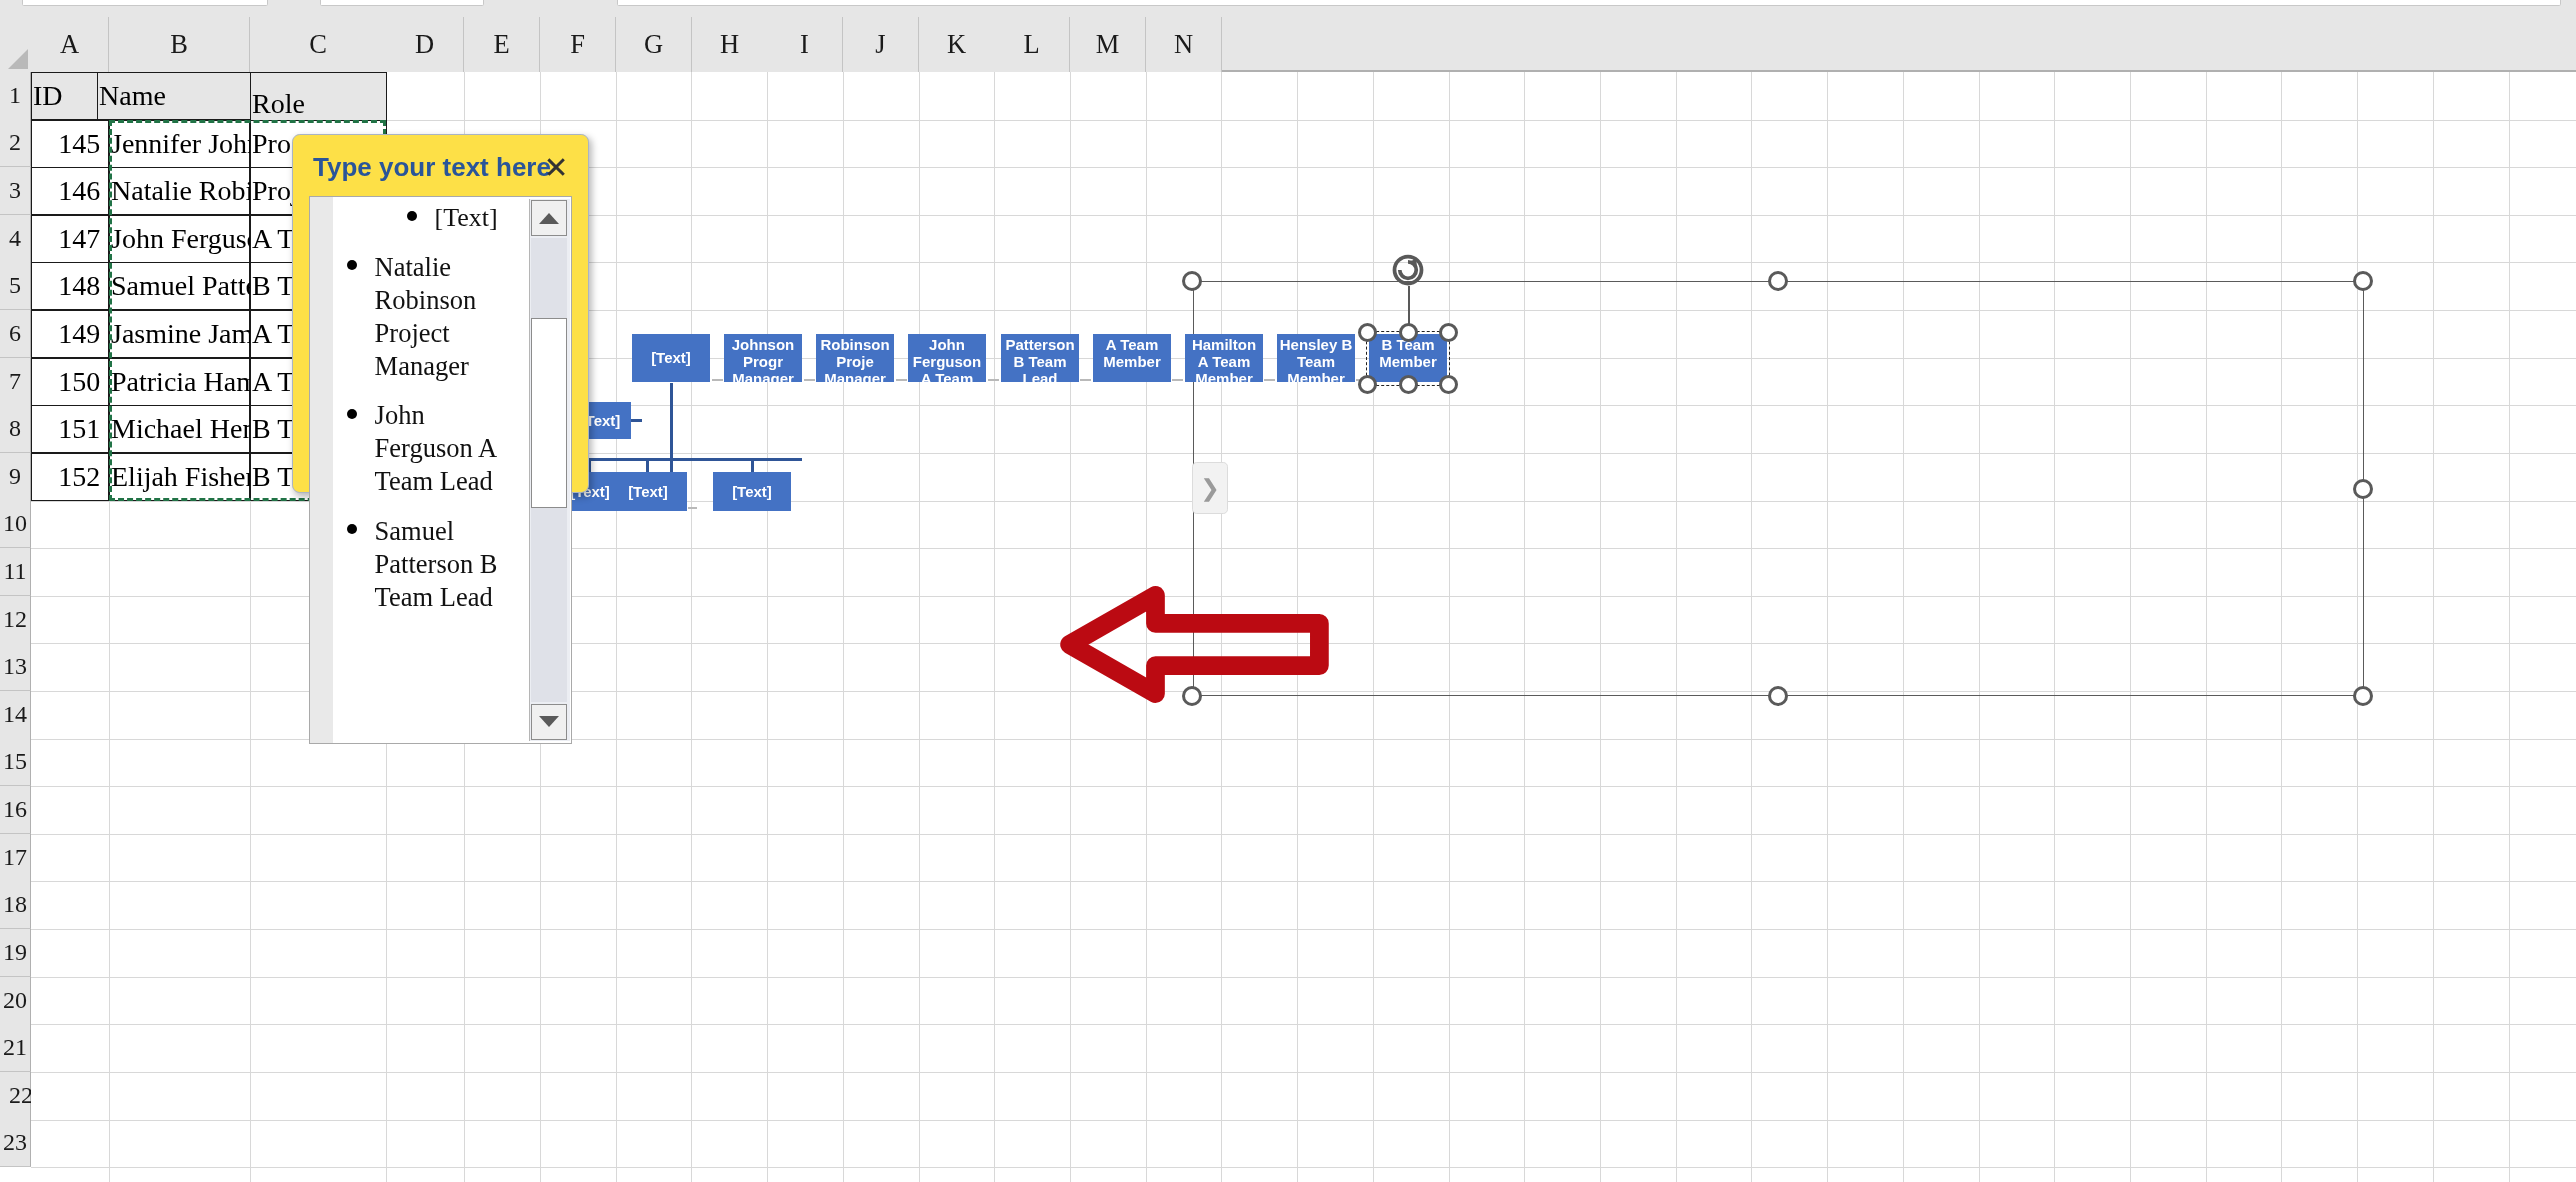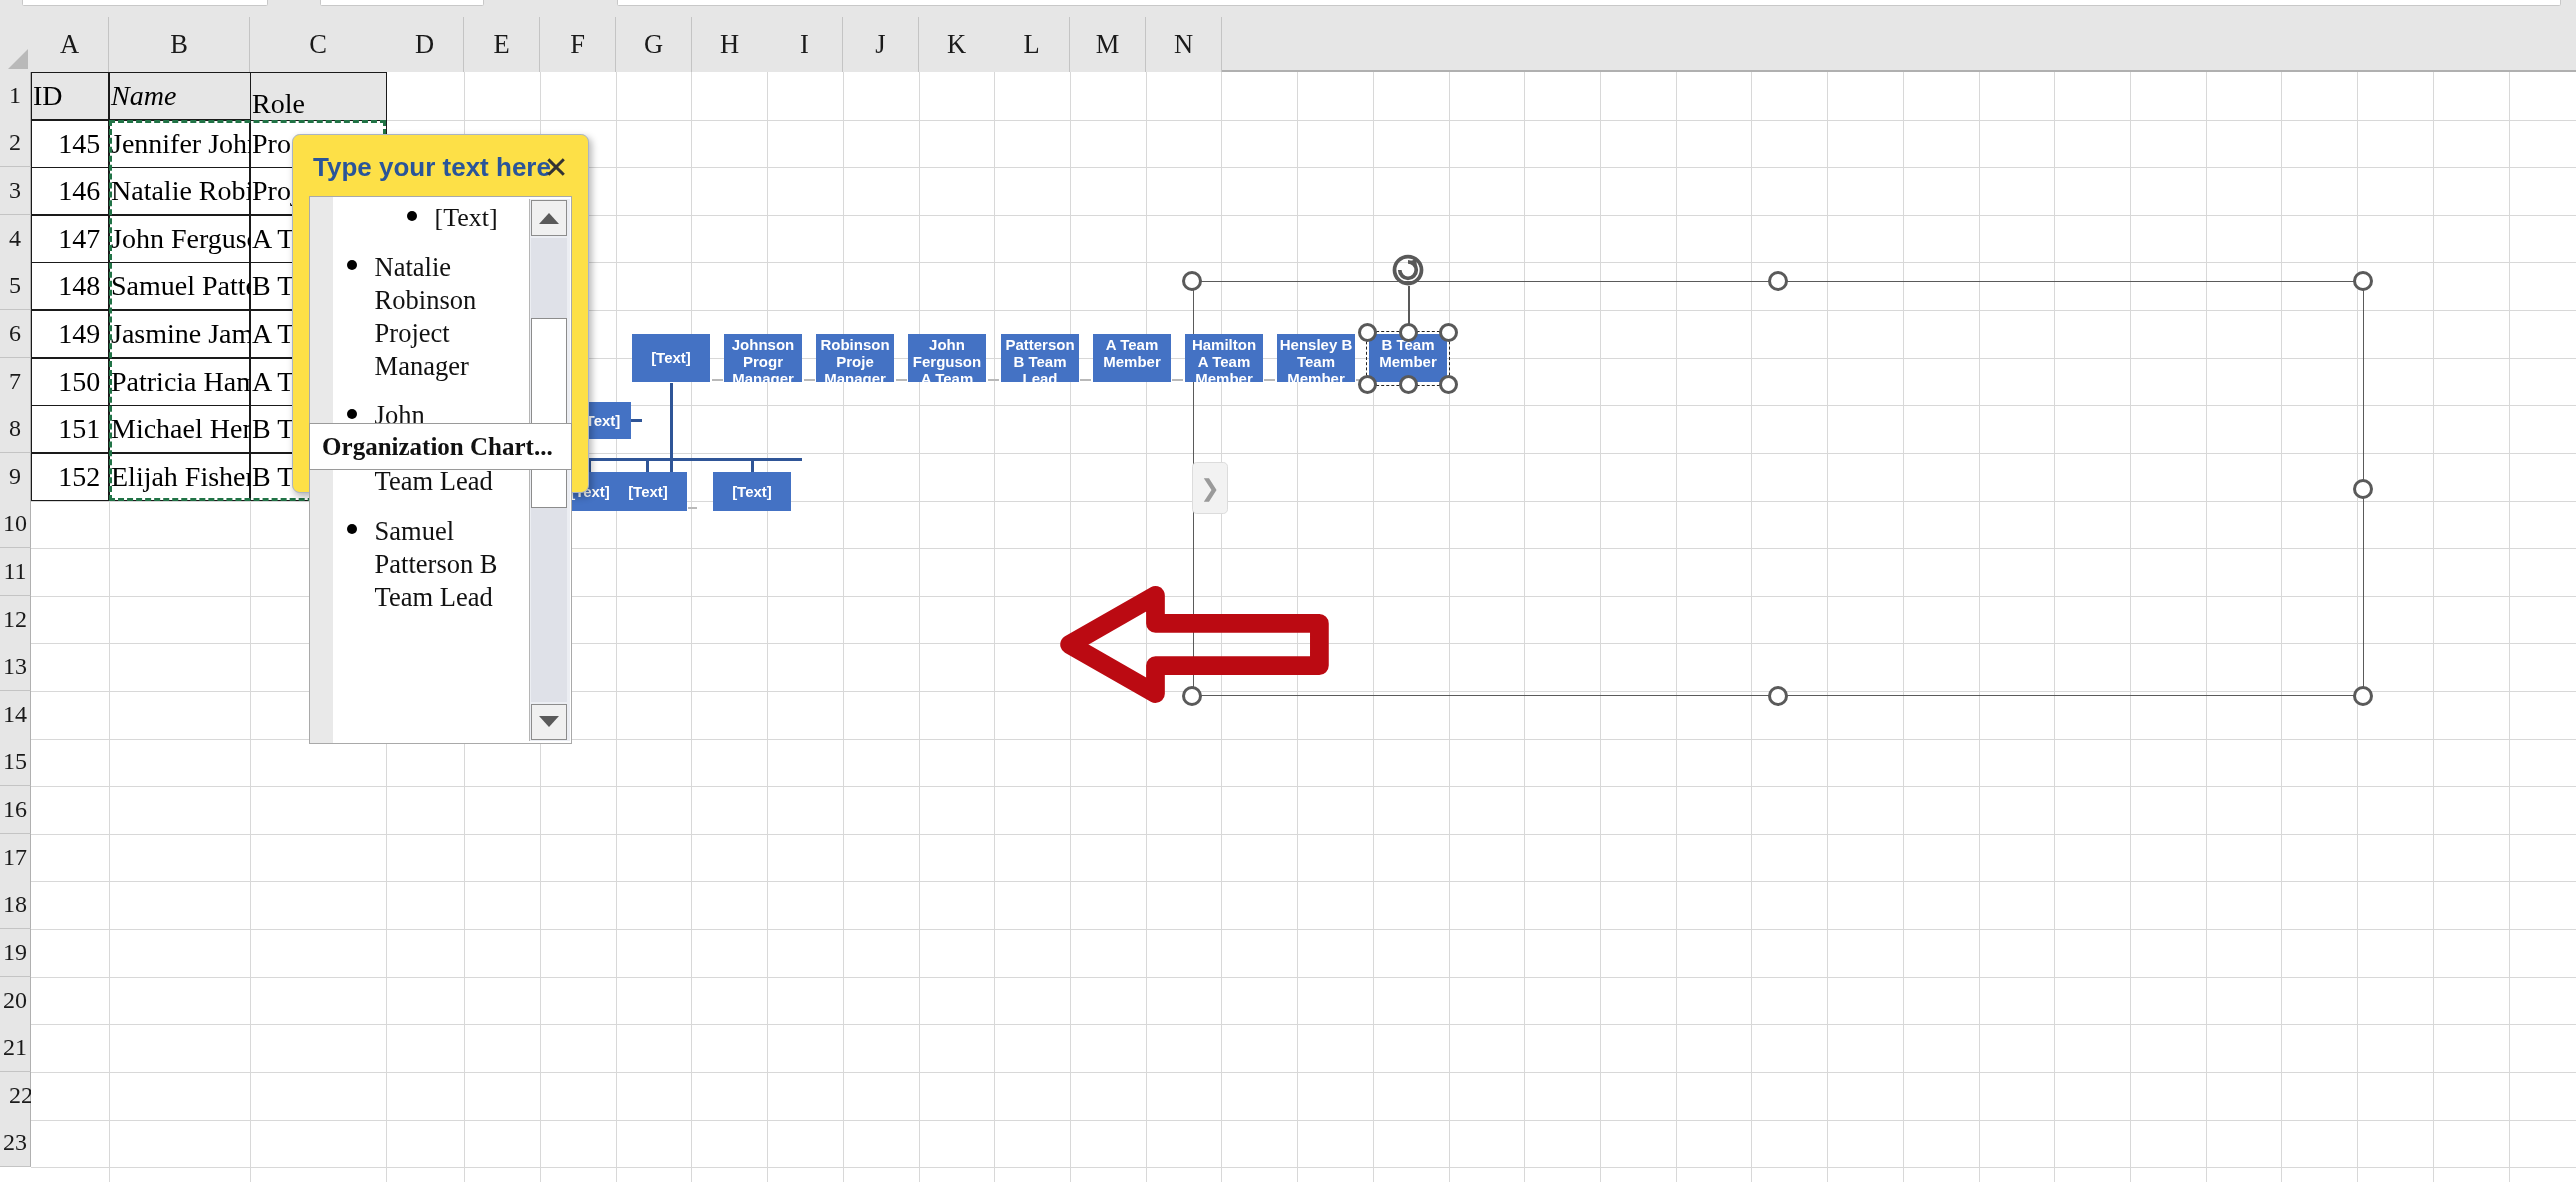--- a/index.html
+++ b/index.html
@@ -232,21 +232,21 @@
         <div class="gline-h" style="top: 857px;"></div>
         <div class="gline-h" style="top: 905px;"></div>
         <div class="gline-h" style="top: 952px;"></div>
         <div class="gline-h" style="top: 1000px;"></div>
         <div class="gline-h" style="top: 1048px;"></div>
         <div class="gline-h" style="top: 1095px;"></div>
       </div>
 
     <div id="datacells">
         <div class="dcell hdr" style="left: 0px; width: 78px; top: 0px; height: 48px;">ID</div>
-        <div class="dcell hdr" style="left: 78px; width: 170px; top: 0px; height: 48px; font-style: italic;">Name</div>
+        <div class="dcell hdr" style="left: 66px; width: 170px; top: 0px; height: 48px;">Name</div>
         <div class="dcell hdr" style="left: 219px; width: 137px; top: 0px; height: 64px;">Role</div>
         <div class="dcell num" style="left: 0px; width: 78px; top: 48px; height: 48px;">145</div>
         <div class="dcell " style="left: 78px; width: 141px; top: 48px; height: 48px;">Jennifer Johnson</div>
         <div class="dcell " style="left: 219px; width: 137px; top: 48px; height: 48px;">Program Manager</div>
         <div class="dcell num" style="left: 0px; width: 78px; top: 95px; height: 48px;">146</div>
         <div class="dcell " style="left: 78px; width: 141px; top: 95px; height: 48px;">Natalie Robinson</div>
         <div class="dcell " style="left: 219px; width: 137px; top: 95px; height: 48px;">Project Manager</div>
         <div class="dcell num" style="left: 0px; width: 78px; top: 143px; height: 48px;">147</div>
         <div class="dcell " style="left: 78px; width: 141px; top: 143px; height: 48px;">John Ferguson</div>
         <div class="dcell " style="left: 219px; width: 137px; top: 143px; height: 48px;">A Team Lead</div>
@@ -378,21 +378,20 @@
           <div class="sb-tri sb-up"></div>
         </div>
         <div class="sb-track" style="top:39px; bottom:39px;"></div>
         <div class="sb-thumb" style="top:119px; height:190px;"></div>
         <div class="sb-btn sb-down-btn" style="bottom:1.6px;">
           <div class="sb-tri sb-down"></div>
         </div>
       </div>
     </div>
 
-    <div class="tp-footer">Organization Chart...</div>
   </div>
 
   <svg class="red-arrow" style="left:1054px; top:578px;" width="281" height="133" viewBox="0 0 360 170">
     <path d="M 20 85 L 130 22 L 130 58 L 340 58 L 340 112 L 130 112 L 130 148 Z" fill="none" stroke="#bb0a12" stroke-width="24" stroke-linejoin="round"></path>
   </svg>
 
 </div>
 
 
 </body></html>

